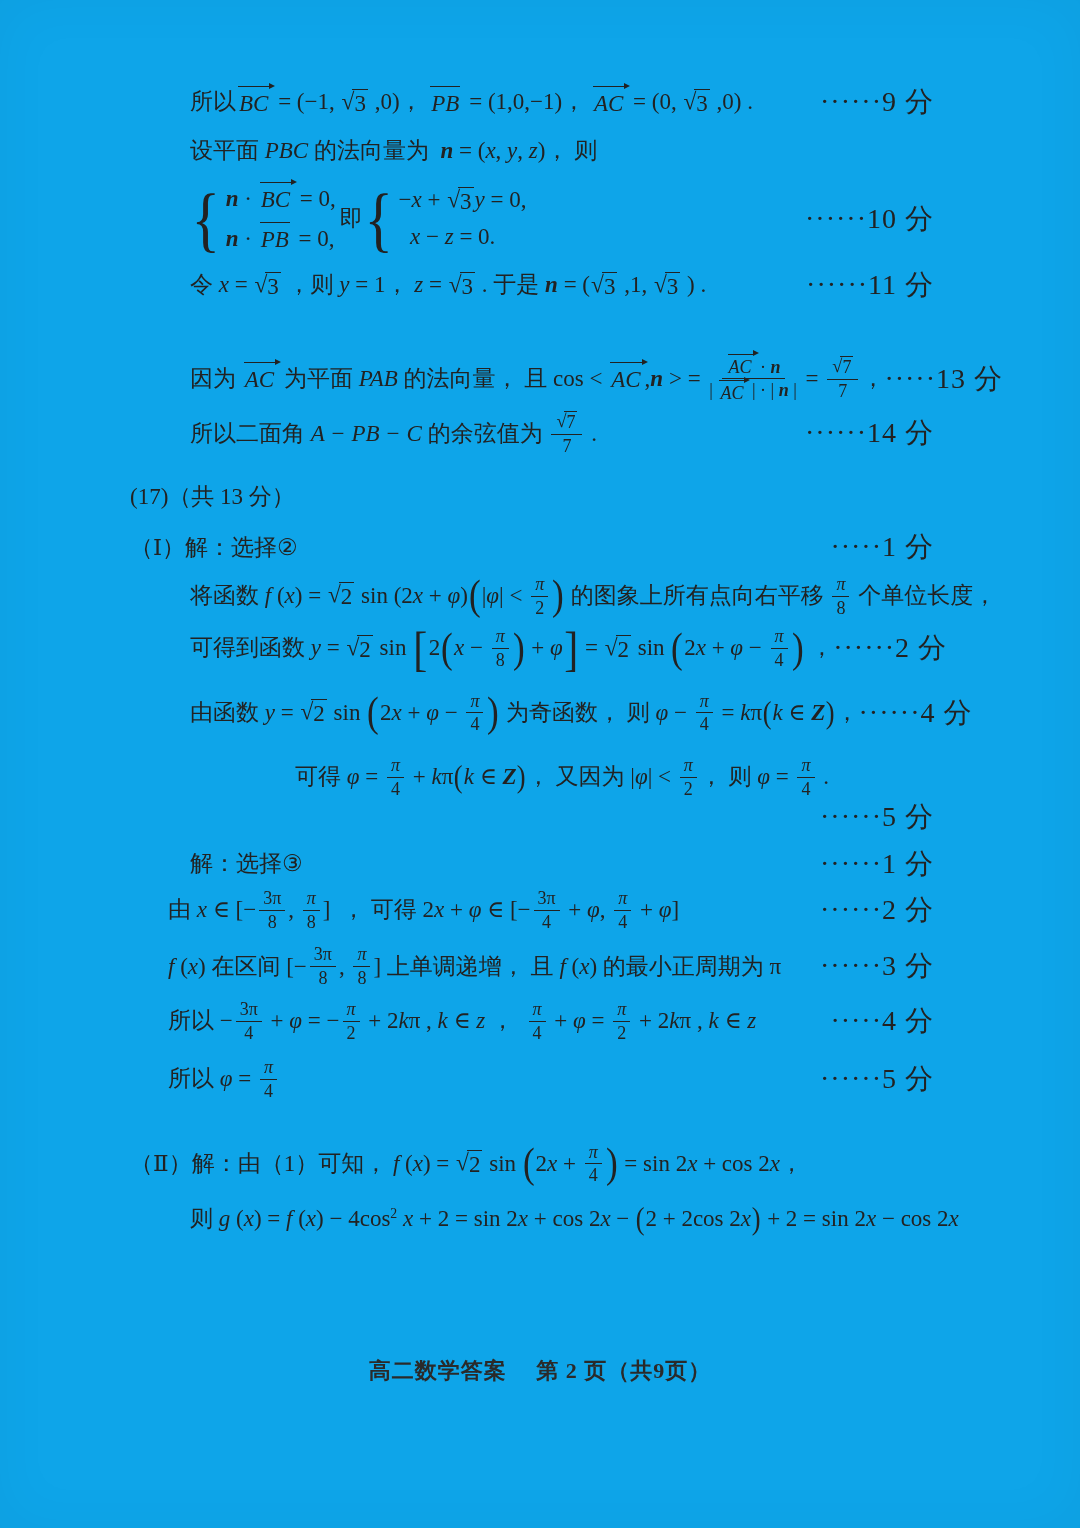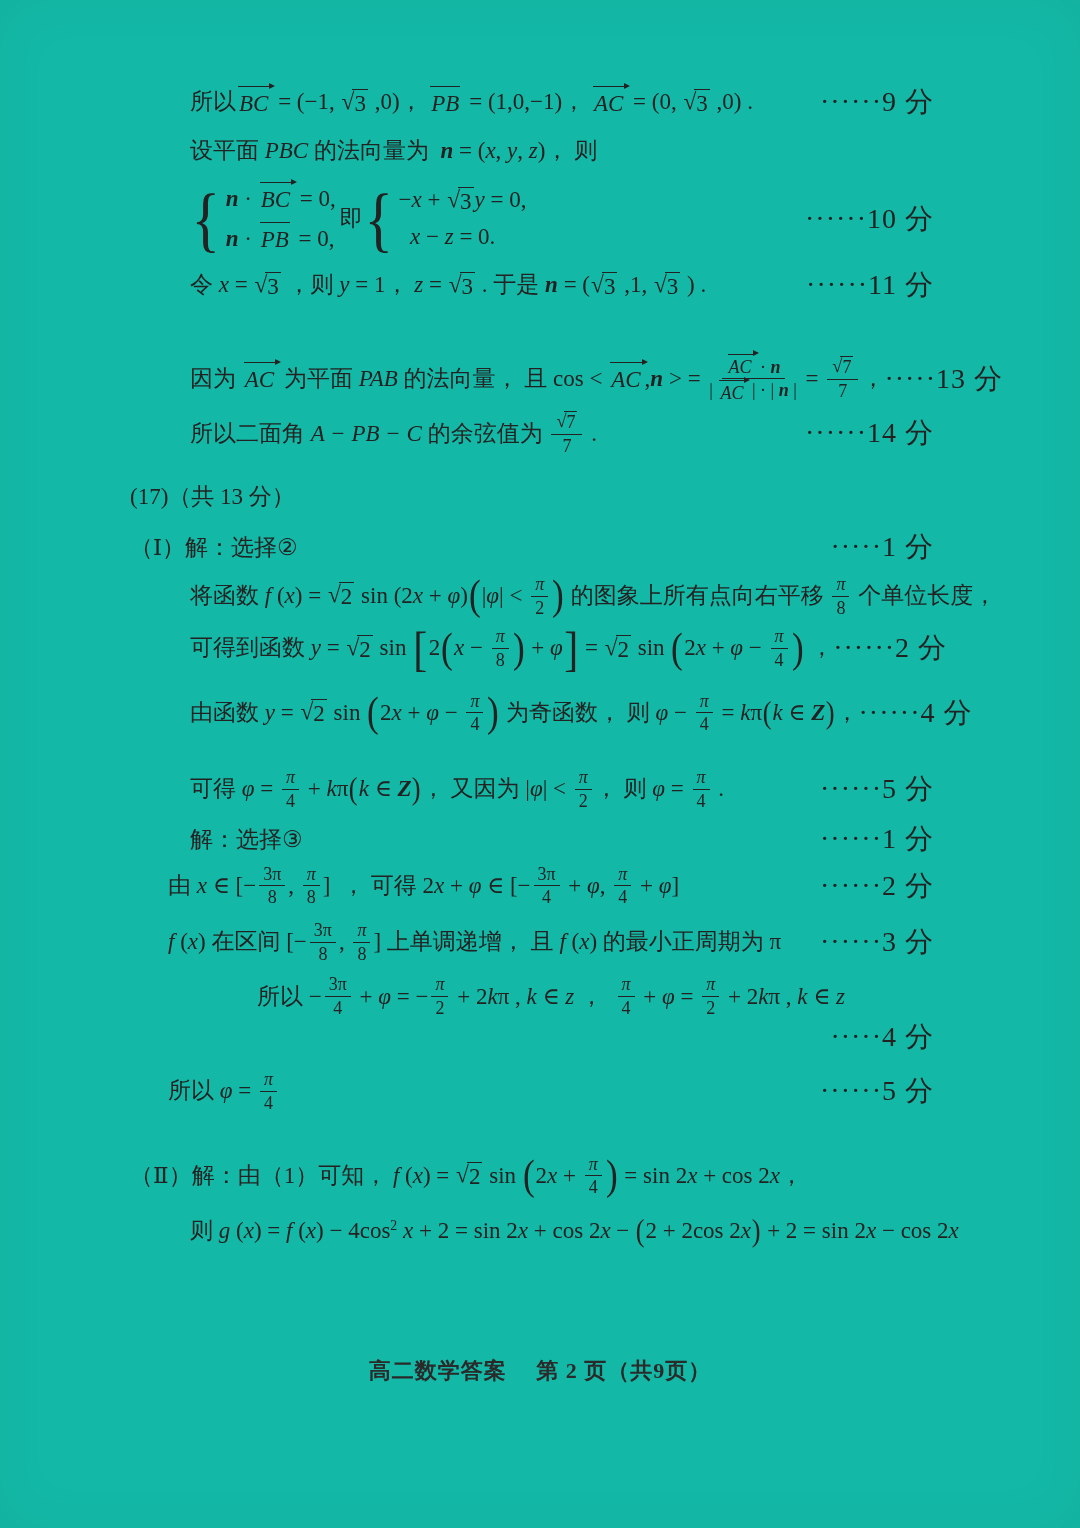--- a/index.html
+++ b/index.html
@@ -4,21 +4,21 @@
 <style>
   html,body{margin:0;padding:0;}
   body{
     width:1080px;height:1528px;
     background:#e9e9e9;
     font-family:"Liberation Serif","DejaVu Serif","DejaVu Sans",serif;
   }
   .page{
     position:relative;
     width:1080px;height:1528px;
-    background:#14b8a6;
+    background:#0ea5e9;
     color:#222;
     overflow:hidden;
     box-shadow:inset 0 0 60px rgba(0,0,0,0.04);
   }
   #content{padding-top:84px;}
 
   .line{
     display:flex;align-items:center;
     font-size:23px;line-height:1.3;
     padding-right:146px;
@@ -33,25 +33,25 @@
   .line:nth-child(2){margin-top:16px;}
   .line:nth-child(3){margin-top:16px;}
   .line:nth-child(4){margin-top:12px;}
   .line:nth-child(5){margin-top:50px;}
   .line:nth-child(6){margin-top:7px;}
   .line:nth-child(7){margin-top:26px;}
   .line:nth-child(8){margin-top:17px;gap:24px;}
   .line:nth-child(9){margin-top:8px;}
   .line:nth-child(10){margin-top:8px;}
   .line:nth-child(11){margin-top:20px;}
-  .line:nth-child(12){margin-top:32px;}
+  .line:nth-child(12){margin-top:20px;flex-direction:column;}
   .line:nth-child(13){margin-top:10px;}
   .line:nth-child(14){margin-top:6px;}
   .line:nth-child(15){margin-top:12px;}
-  .line:nth-child(16){margin-top:10px;flex-direction:column;}
+  .line:nth-child(16){margin-top:10px;}
   .line:nth-child(17){margin-top:14px;}
   .line:nth-child(18){margin-top:40px;}
   .line:nth-child(19){margin-top:18px;}
 
   .content{display:inline-flex;align-items:center;white-space:pre;flex-wrap:nowrap;}
   .score{margin-left:auto;white-space:pre;font-size:28px;letter-spacing:1px;}
 
   .tx,.it,.bi{white-space:pre;}
   .it{font-style:italic;}
   .bi{font-style:italic;font-weight:bold;}

